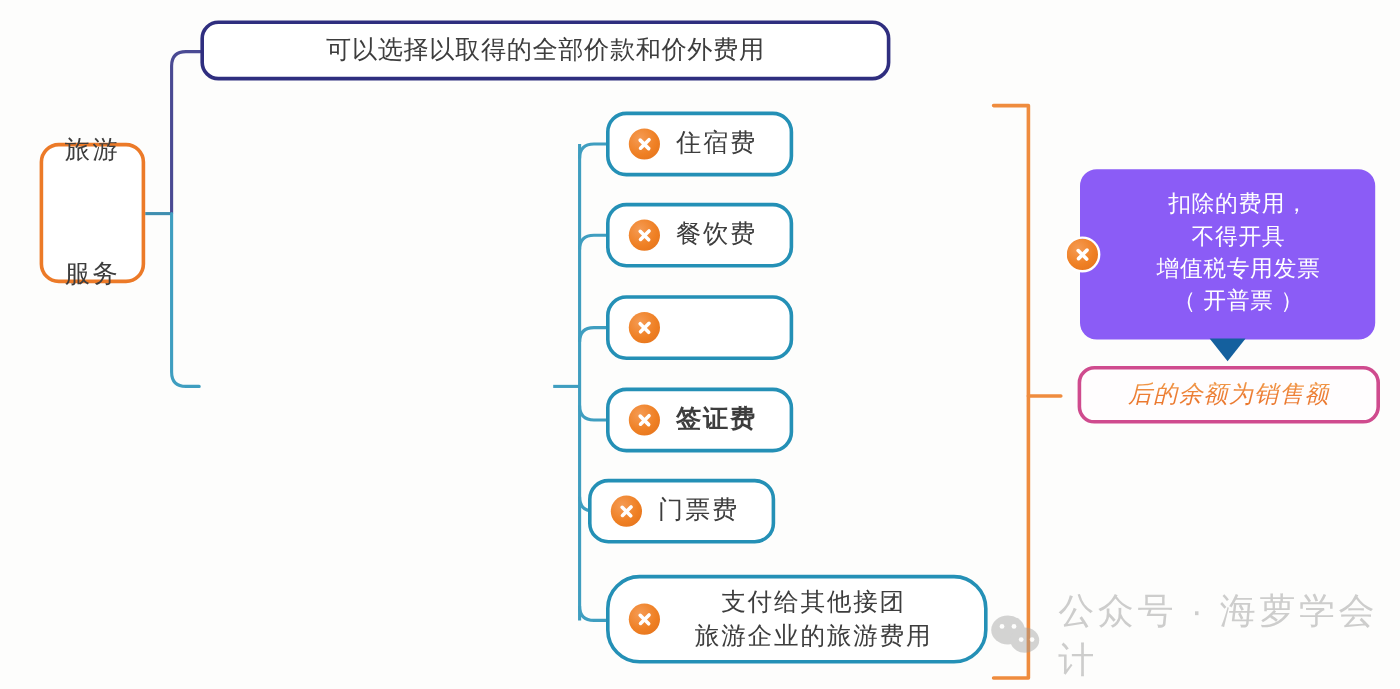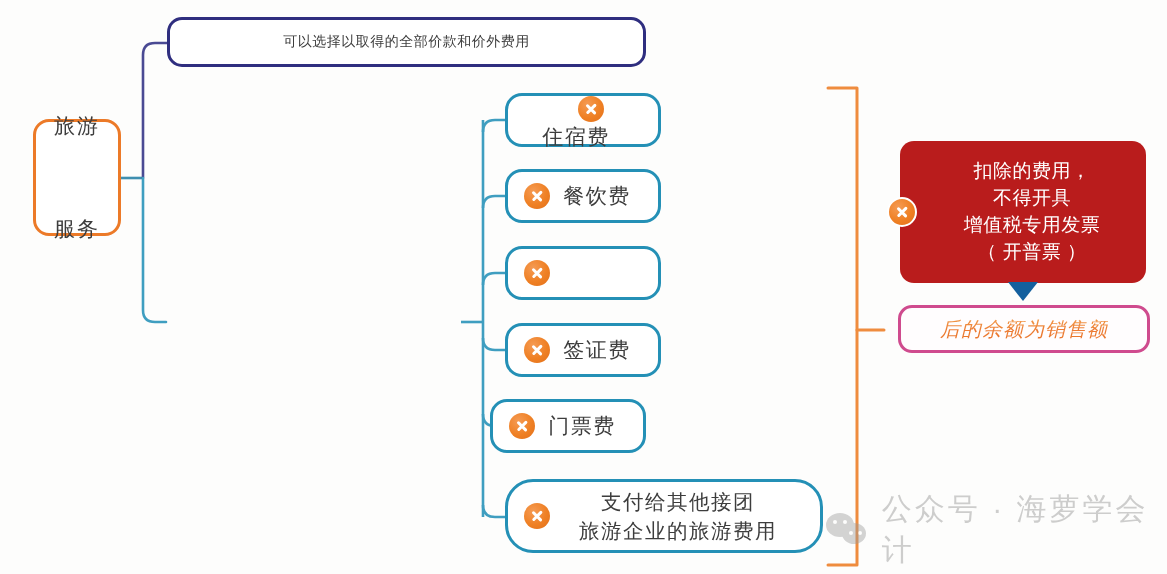--- a/index.html
+++ b/index.html
@@ -47,24 +47,24 @@
     border: 3.5px solid #ec7a28;
     border-radius: 16px;
     font-size: 21px;
     letter-spacing: 2px;
     line-height: 2.45;
   }
 
   
   #branch-option {
     left: 167px; top: 17px;
-    width: 479px; height: 50px;
+    width: 575px; height: 50px;
     border: 3.5px solid #2f2e7f;
     border-radius: 15px;
-    font-size: 14px;
+    font-size: 21px;
     letter-spacing: 0.5px;
   }
 
   
   #branch-deduct {
     left: 166px; top: 262px;
     width: 295px; height: 119px;
     border: 3px solid #2596b8;
     border-radius: 16px;
     font-size: 20.5px;
@@ -105,21 +105,21 @@
   }
   .xmark::before { transform: translate(-50%,-50%) rotate(45deg); }
   .xmark::after  { transform: translate(-50%,-50%) rotate(-45deg); }
 
   
   #callout-blue {
     position: absolute;
     left: 900px; top: 141px;
     width: 246px; height: 142px;
     box-sizing: border-box;
-    background: #b91c1c;
+    background: #8b5cf6;
     border-radius: 14px;
     display: flex;
     align-items: center;
     color: #ffffff;
     font-size: 19px;
     line-height: 1.42;
     letter-spacing: 0.5px;
     white-space: pre-line;
     z-index: 4;
   }
@@ -233,35 +233,35 @@
     <path d="M857 330 H884" stroke="#ef8c3e" stroke-width="3" fill="none" stroke-linecap="round"></path>
   </svg>
 
   <div class="node" id="root-node">旅游
 
 服务</div>
 
   <div class="node" id="branch-option">可以选择以取得的全部价款和价外费用</div>
 
 
-  <div class="node leaf" id="leaf-lodging" style="left:505px; top:93px; width:156px; height:54px;flex-direction:column;">
+  <div class="node leaf" id="leaf-lodging" style="left:505px; top:93px; width:156px; height:54px;">
     <span class="xmark"></span>
     <span class="leaf-text">住宿费</span>
   </div>
 
   <div class="node leaf" id="leaf-catering" style="left:505px; top:169px; width:156px; height:54px;">
     <span class="xmark"></span>
     <span class="leaf-text">餐饮费</span>
   </div>
 
   <div class="node leaf" id="leaf-transport" style="left:505px; top:246px; width:156px; height:54px;">
     <span class="xmark"></span>
   </div>
 
-  <div class="node leaf" id="leaf-visa" style="left:505px; top:323px; width:156px; height:54px;">
+  <div class="node leaf" id="leaf-visa" style="left:505px; top:323px; width:156px; height:54px;font-weight:bold;">
     <span class="xmark"></span>
     <span class="leaf-text">签证费</span>
   </div>
 
   <div class="node leaf" id="leaf-ticket" style="left:490px; top:399px; width:156px; height:54px;">
     <span class="xmark"></span>
     <span class="leaf-text">门票费</span>
   </div>
 
   <div class="node leaf" id="leaf-outsourced" style="left:505px; top:479px; width:318px; height:74px; font-size:20.5px;border-radius:28px;">

